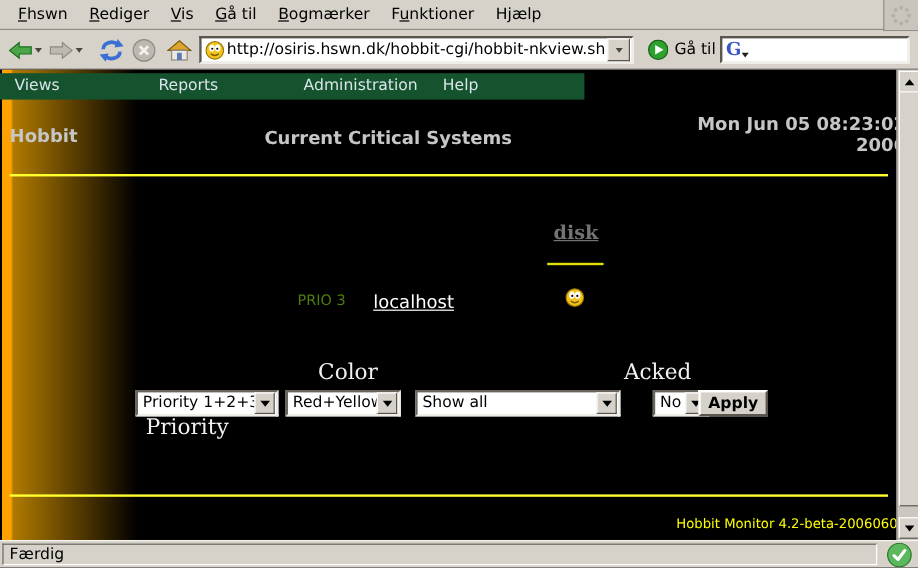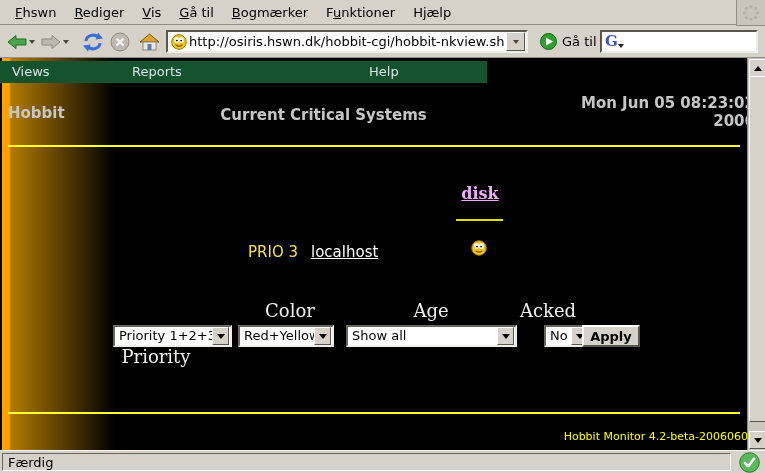--- a/index.html
+++ b/index.html
@@ -34,23 +34,23 @@
   .content{position:absolute;left:0;top:58px;width:765px;height:392px;background:#000;overflow:hidden;}
   .grad{position:absolute;left:0;top:0;bottom:0;width:120px;
         background:linear-gradient(90deg,#000 0,#000 2px,#ffa200 2px,#ffa200 9px,#b07a00 11px,#000 115px);}
   .nkv-nav{position:absolute;left:0;top:3px;width:487px;height:22px;background:#14532d;}
   .nkv-nav span{position:absolute;top:0;line-height:22px;font-size:13px;color:#dbe4ec;cursor:default;}
   .logo{position:absolute;left:8px;top:46px;font-size:15px;font-weight:bold;color:#c6c6c6;}
   .page-title{position:absolute;left:0;top:48px;width:647px;text-align:center;font-size:15px;font-weight:bold;color:#c6c6c6;}
   .page-date{position:absolute;right:10px;top:36px;text-align:right;font-size:15px;font-weight:bold;color:#c6c6c6;line-height:18px;}
   .yrule{position:absolute;height:2px;background:#ffff2e;}
   .disk-link{position:absolute;left:450px;top:126px;width:60px;text-align:center;
-             font-family:"DejaVu Serif",serif;font-weight:bold;font-size:16px;color:#f0abfc;text-decoration:underline;cursor:pointer;}
+             font-family:"DejaVu Serif",serif;font-weight:bold;font-size:16px;color:#737373;text-decoration:underline;cursor:pointer;}
   .mini-rule{position:absolute;left:456px;top:161px;width:47px;height:2px;background:#dede00;}
-  .prio{position:absolute;left:248px;top:185px;font-size:15px;color:#fde047;}
+  .prio{position:absolute;left:248px;top:185px;font-size:12px;color:#4d7c0f;}
   .hostlink{position:absolute;left:311px;top:185px;font-size:15px;color:#fff;text-decoration:underline;cursor:pointer;}
   .row-status{position:absolute;left:471px;top:182px;width:16px;height:16px;cursor:pointer;}
   .flabel{position:absolute;top:242px;width:120px;text-align:center;font-family:"DejaVu Serif",serif;font-size:18px;color:#f0f0f0;}
   .sel{position:absolute;top:267px;height:22px;background:#fff;border:2px solid;border-color:#6a665e #efede8 #efede8 #6a665e;
        box-sizing:border-box;display:flex;align-items:center;cursor:default;}
   .sel-text{flex:1;font-size:13px;color:#000;padding-left:4px;line-height:16px;white-space:nowrap;overflow:hidden;}
   .sel-btn{width:15px;height:16px;background:#d6d2ca;border:1px solid;border-color:#fff #5a564e #5a564e #fff;
            display:flex;align-items:center;justify-content:center;margin-right:1px;}
   .sel-tri{width:0;height:0;border-left:4px solid transparent;border-right:4px solid transparent;border-top:5px solid #000;}
   .btn97{position:absolute;left:582px;top:267px;width:58px;height:22px;background:#d6d2ca;
@@ -167,20 +167,21 @@
       <input value="" style="">
     </div>
   </div>
 
   <div class="content">
     <div class="grad"></div>
 
     <div class="nkv-nav">
       <span style="left:12px;">Views</span>
       <span style="left:132px;">Reports</span>
+      <span style="left:253px;">Administration</span>
       <span style="left:369px;">Help</span>
     </div>
 
     <div class="logo">Hobbit</div>
     <div class="page-title">Current Critical Systems</div>
     <div class="page-date">
       <div>Mon Jun 05 08:23:02</div>
       <div>2006</div>
     </div>
 
@@ -197,21 +198,20 @@
         <ellipse cx="5.6" cy="6" rx="2.3" ry="3" fill="#fff"></ellipse>
         <ellipse cx="10.4" cy="6" rx="2.3" ry="3" fill="#fff"></ellipse>
         <circle cx="5.9" cy="6.6" r="0.9"></circle>
           <circle cx="10.1" cy="6.6" r="0.9"></circle>
         <path d="M4.6 10.8 Q8 13.6 11.4 10.8" stroke="#7a5a00" stroke-width="1.2" fill="none"></path>
       </svg>
     </div>
 
     <div class="flabel" style="left:96px;margin-top:46px;">Priority</div>
     <div class="flabel" style="left:230px;">Color</div>
-    <div class="flabel" style="left:371px;">Age</div>
     <div class="flabel" style="left:488px;">Acked</div>
 
     <div class="sel" style="left:113px;width:119px;">
       <span class="sel-text">Priority 1+2+3</span>
       <span class="sel-btn">
           <span class="sel-tri"></span>
         </span>
     </div>
     <div class="sel" style="left:238px;width:96px;">
       <span class="sel-text">Red+Yellow</span>

